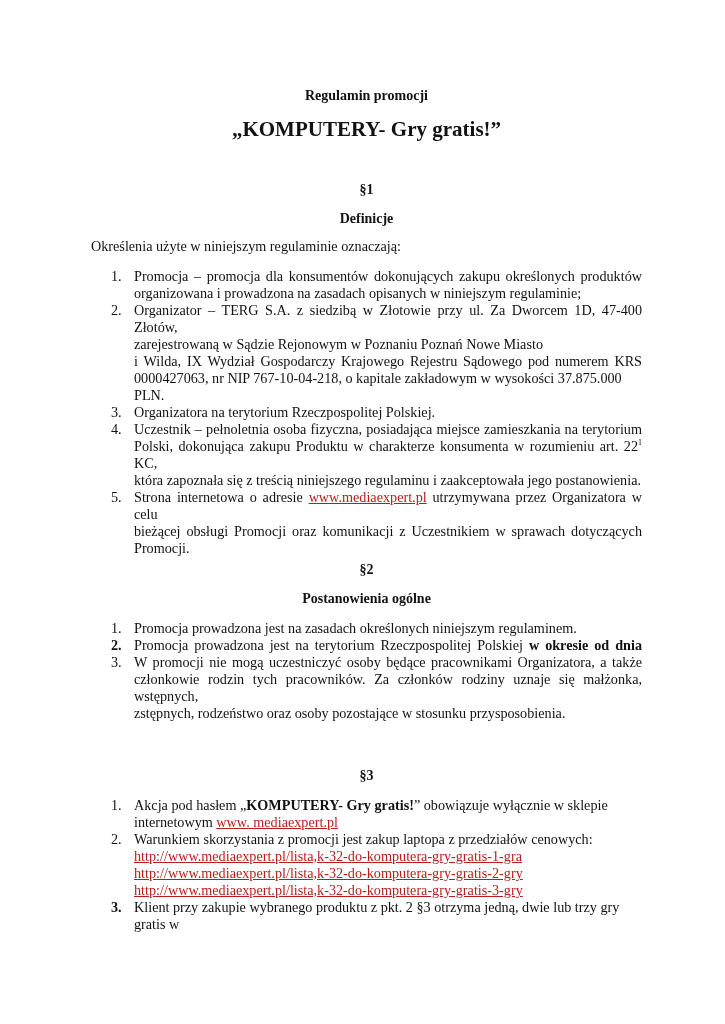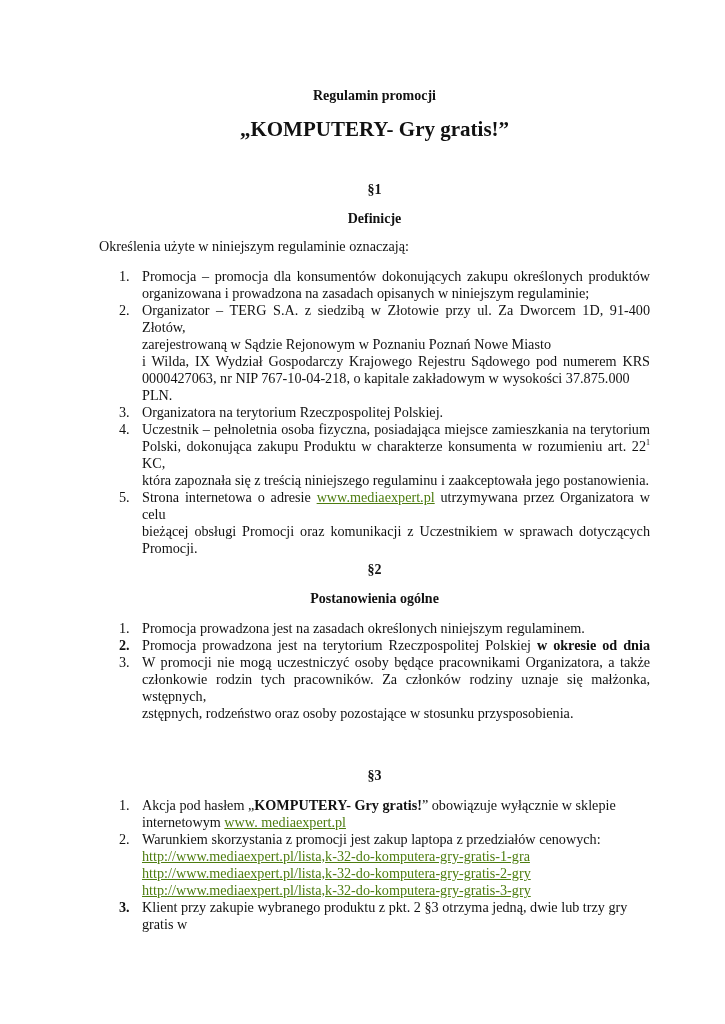--- a/index.html
+++ b/index.html
@@ -1,32 +1,32 @@
 <!DOCTYPE html>
 <html><head>
 <meta charset="utf-8">
 <style>
   html, body { margin: 0; padding: 0; background: #ffffff; }
   body {
     width: 725px; height: 1024px; position: relative; overflow: hidden;
     font-family: "Liberation Serif", "DejaVu Serif", serif;
     color: #111111; font-size: 14.2px; line-height: 17px;
   }
-  .page { position: absolute; left: 12px; top: 0; width: 606px; height: 1024px; }
+  .page { position: absolute; left: 4px; top: 0; width: 606px; height: 1024px; }
   .center { text-align: center; font-weight: bold; }
   .subtitle { position: absolute; top: 87px; left: 0; width: 725px; font-size: 14px; }
   .title { position: absolute; top: 116px; left: 0; width: 725px; font-size: 21px; line-height: 26px; }
   .sec { position: absolute; left: 0; width: 725px; font-size: 14px; }
   .intro { position: absolute; left: 87px; top: 238px; }
   ol { margin: 0; padding: 0; list-style: none; position: absolute; left: 107px; width: 531px; }
   ol li { position: relative; padding-left: 23px; }
   ol li .num { position: absolute; left: 0; top: 0; }
   .justify-full { text-align: justify; text-align-last: justify; }
   .b { font-weight: bold; }
-  a, .link { color: #4d7c0f; text-decoration: underline; }
+  a, .link { color: #b91c1c; text-decoration: underline; }
   sup { font-size: 8px; line-height: 0; vertical-align: super; }
   .blk { display: block; }
 </style>
 </head>
 <body>
 
 <div class="page">
 
   <div class="subtitle center">Regulamin promocji</div>
   <div class="title center">„KOMPUTERY- Gry gratis!”</div>
@@ -36,21 +36,21 @@
   <div class="intro">Określenia użyte w niniejszym regulaminie oznaczają:</div>
 
   <ol style="top:268px;">
     <li>
       <span class="num">1.</span>
       <span class="blk justify-full">Promocja – promocja dla konsumentów dokonujących zakupu określonych produktów</span>
       <span class="blk">organizowana i prowadzona na zasadach opisanych w niniejszym regulaminie;</span>
     </li>
     <li>
       <span class="num">2.</span>
-      <span class="blk justify-full">Organizator – TERG S.A. z siedzibą w Złotowie przy ul. Za Dworcem 1D, 91-400 Złotów,</span>
+      <span class="blk justify-full">Organizator – TERG S.A. z siedzibą w Złotowie przy ul. Za Dworcem 1D, 47-400 Złotów,</span>
       <span class="blk">zarejestrowaną w Sądzie Rejonowym w Poznaniu Poznań Nowe Miasto</span>
       <span class="blk justify-full">i Wilda, IX Wydział Gospodarczy Krajowego Rejestru Sądowego pod numerem KRS</span>
       <span class="blk">0000427063, nr NIP 767-10-04-218, o kapitale zakładowym w wysokości 37.875.000 PLN.</span>
     </li>
     <li>
       <span class="num">3.</span>
       <span class="blk">Organizatora na terytorium Rzeczpospolitej Polskiej.</span>
     </li>
     <li>
       <span class="num">4.</span>

